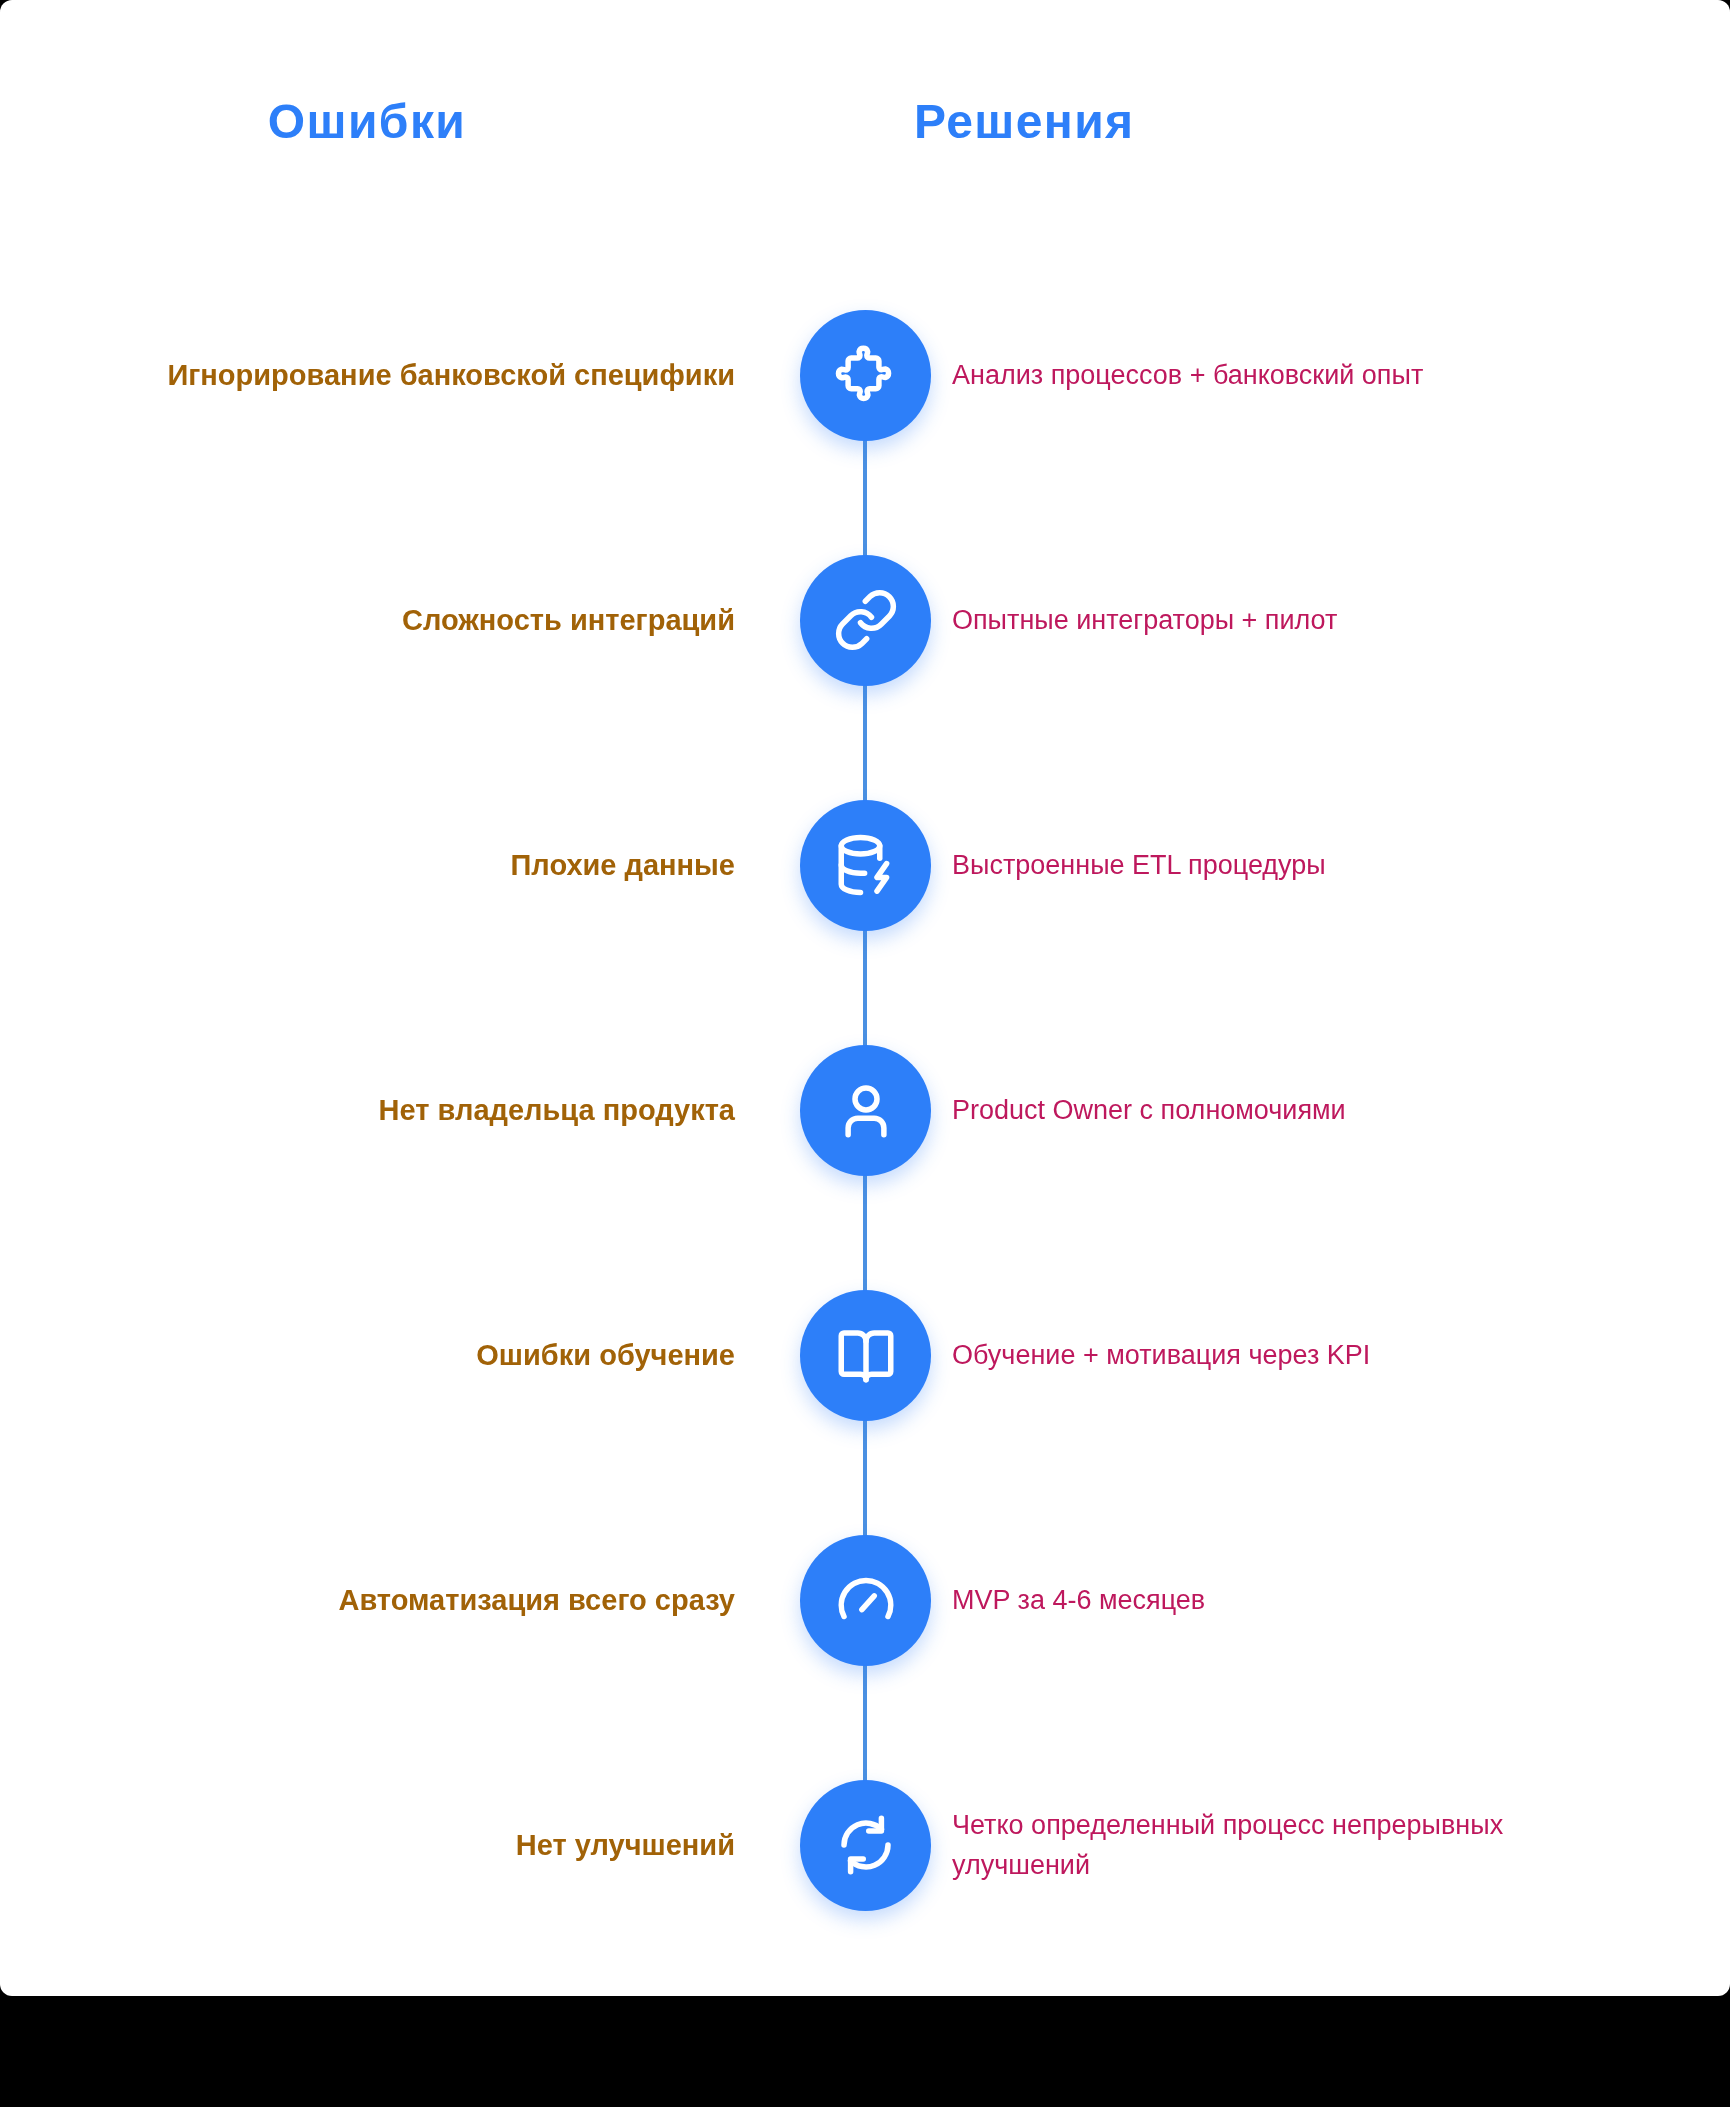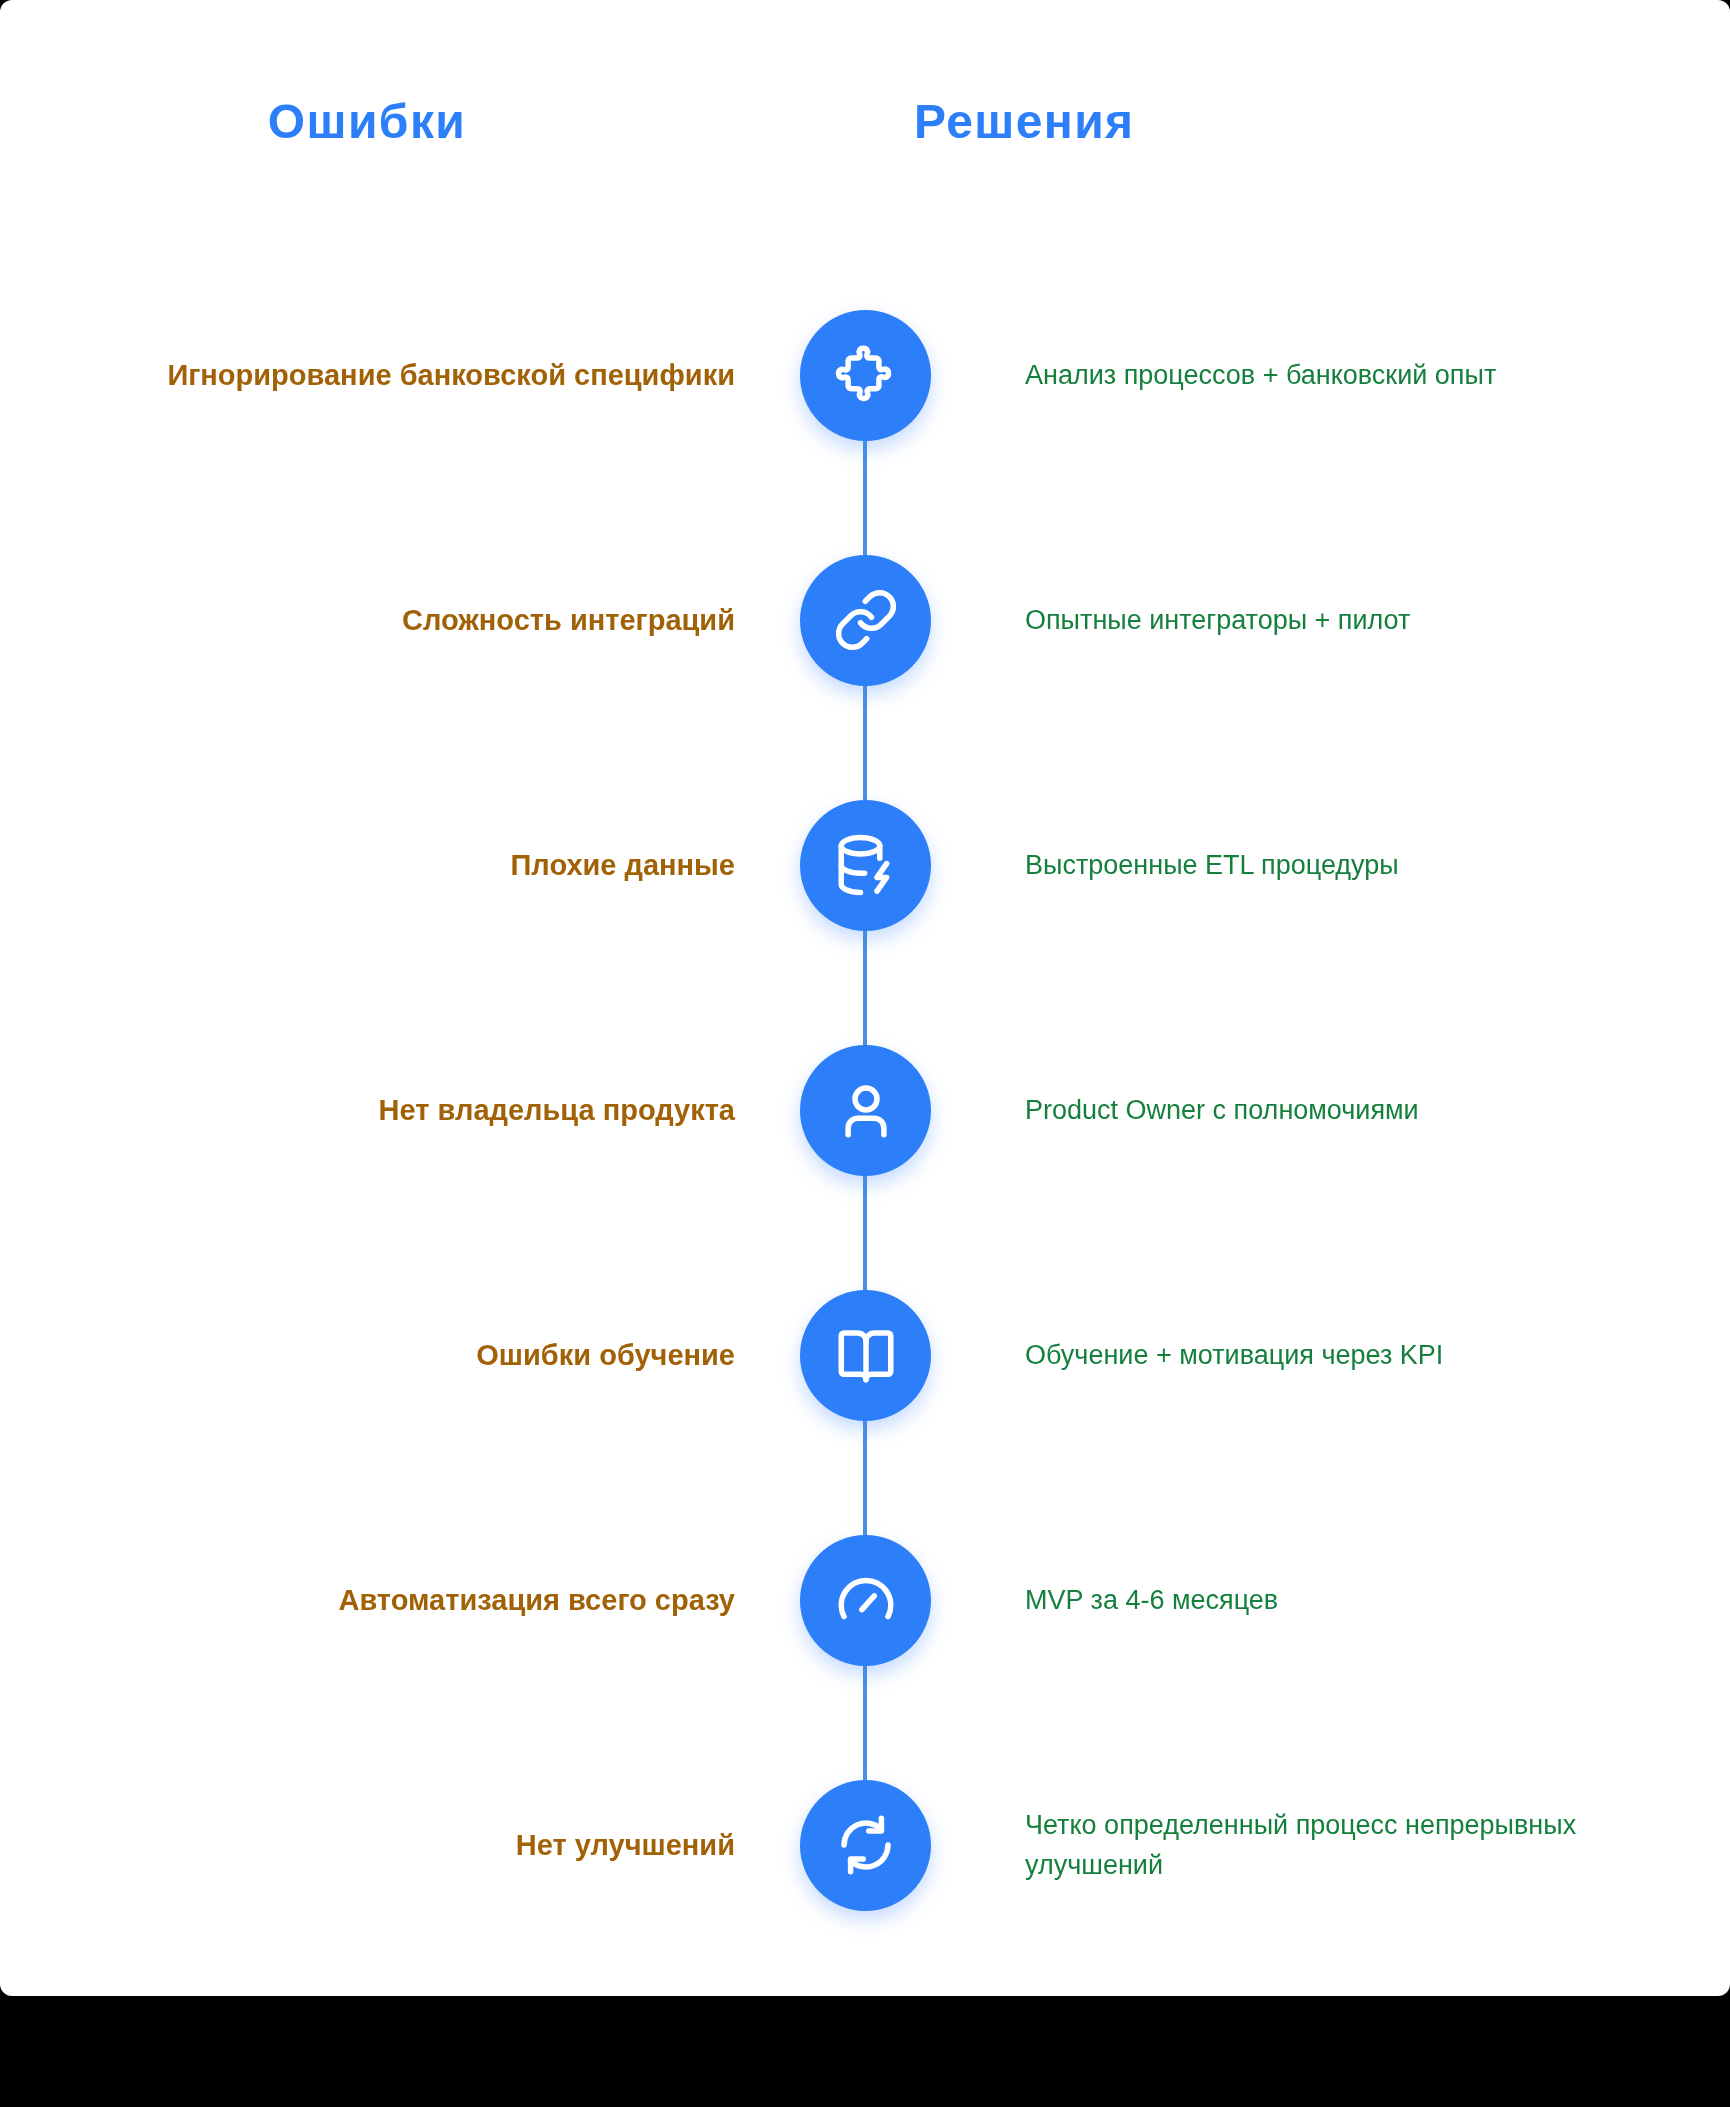--- a/index.html
+++ b/index.html
@@ -90,32 +90,32 @@
     align-items:center;
     justify-content:flex-end;
     text-align:right;
     font-size:29px;
     font-weight:700;
     line-height:1.42;
     color:#a16207;
   }
   .label-right {
     position:absolute;
-    left:1025px;
+    left:952px;
     top:29px;
     width:576px;
     min-height:131px;
     display:flex;
     align-items:center;
     justify-content:flex-start;
     text-align:left;
     font-size:27px;
     font-weight:400;
     line-height:1.45;
-    color:#15803d;
+    color:#be185d;
   }
 </style>
 </head>
 <body>
 
 <div class="card">
 
   <div class="headers">
     <div class="hdr hdr-left">Ошибки</div>
     <div class="hdr hdr-right">Решения</div>

